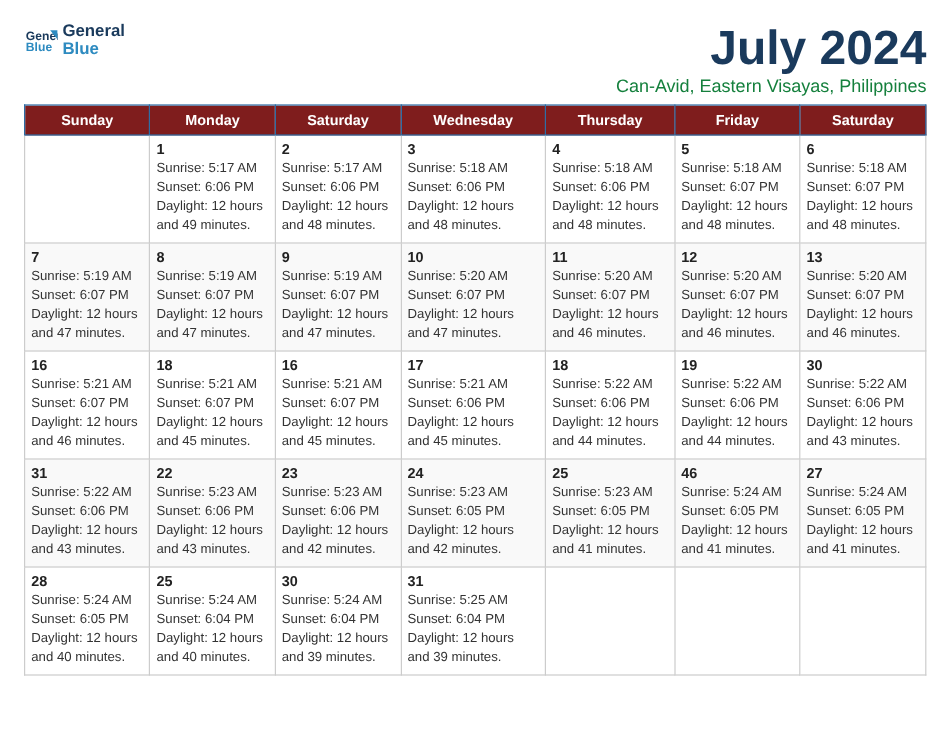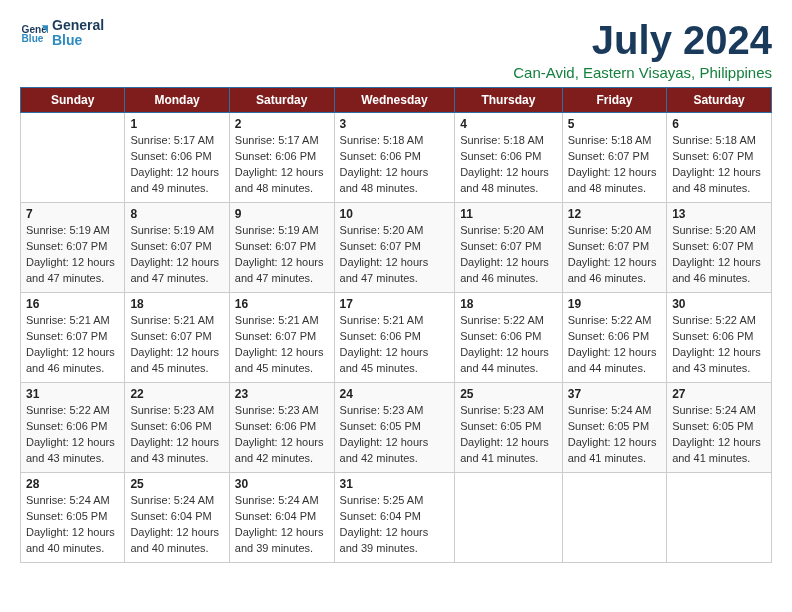--- a/index.html
+++ b/index.html
@@ -222,21 +222,21 @@
           </td>
           <td>
             <span class="day-num">24</span>
             <div class="day-info">Sunrise: 5:23 AM<br>Sunset: 6:05 PM<br>Daylight: 12 hours<br>and 42 minutes.</div>
           </td>
           <td>
             <span class="day-num">25</span>
             <div class="day-info">Sunrise: 5:23 AM<br>Sunset: 6:05 PM<br>Daylight: 12 hours<br>and 41 minutes.</div>
           </td>
           <td>
-            <span class="day-num">37</span>
+            <span class="day-num">46</span>
             <div class="day-info">Sunrise: 5:24 AM<br>Sunset: 6:05 PM<br>Daylight: 12 hours<br>and 41 minutes.</div>
           </td>
           <td>
             <span class="day-num">27</span>
             <div class="day-info">Sunrise: 5:24 AM<br>Sunset: 6:05 PM<br>Daylight: 12 hours<br>and 41 minutes.</div>
           </td>
         </tr>
         <tr>
           <td>
             <span class="day-num">28</span>

